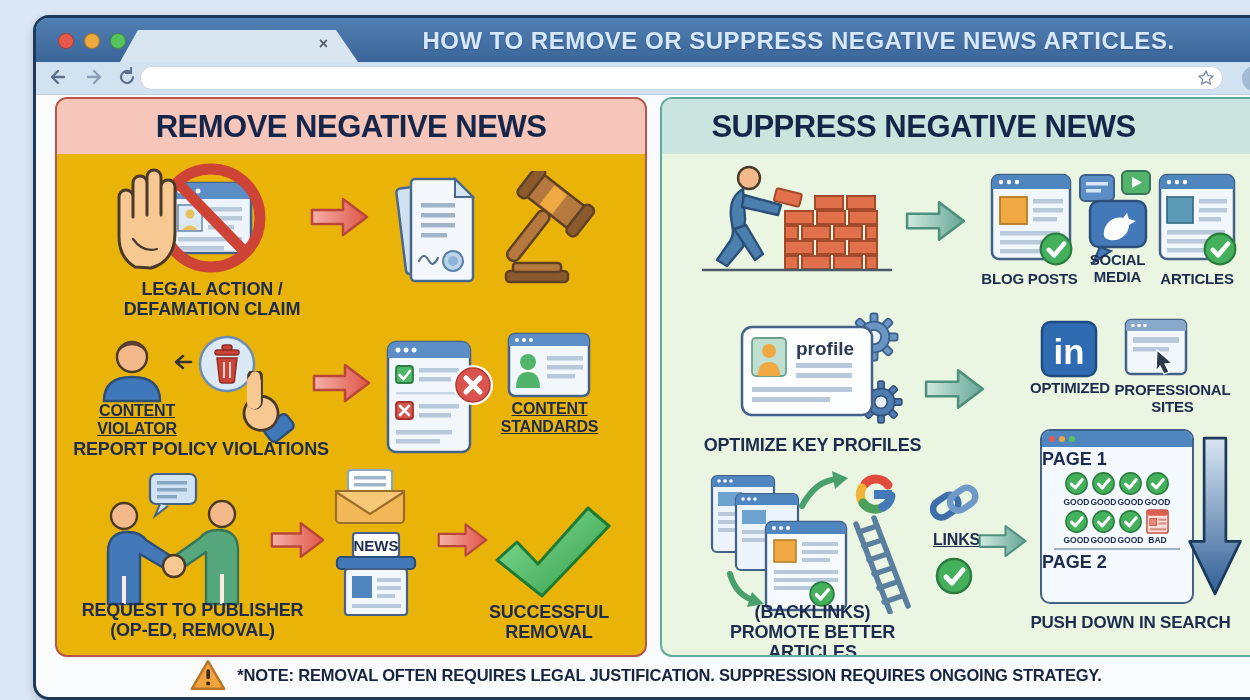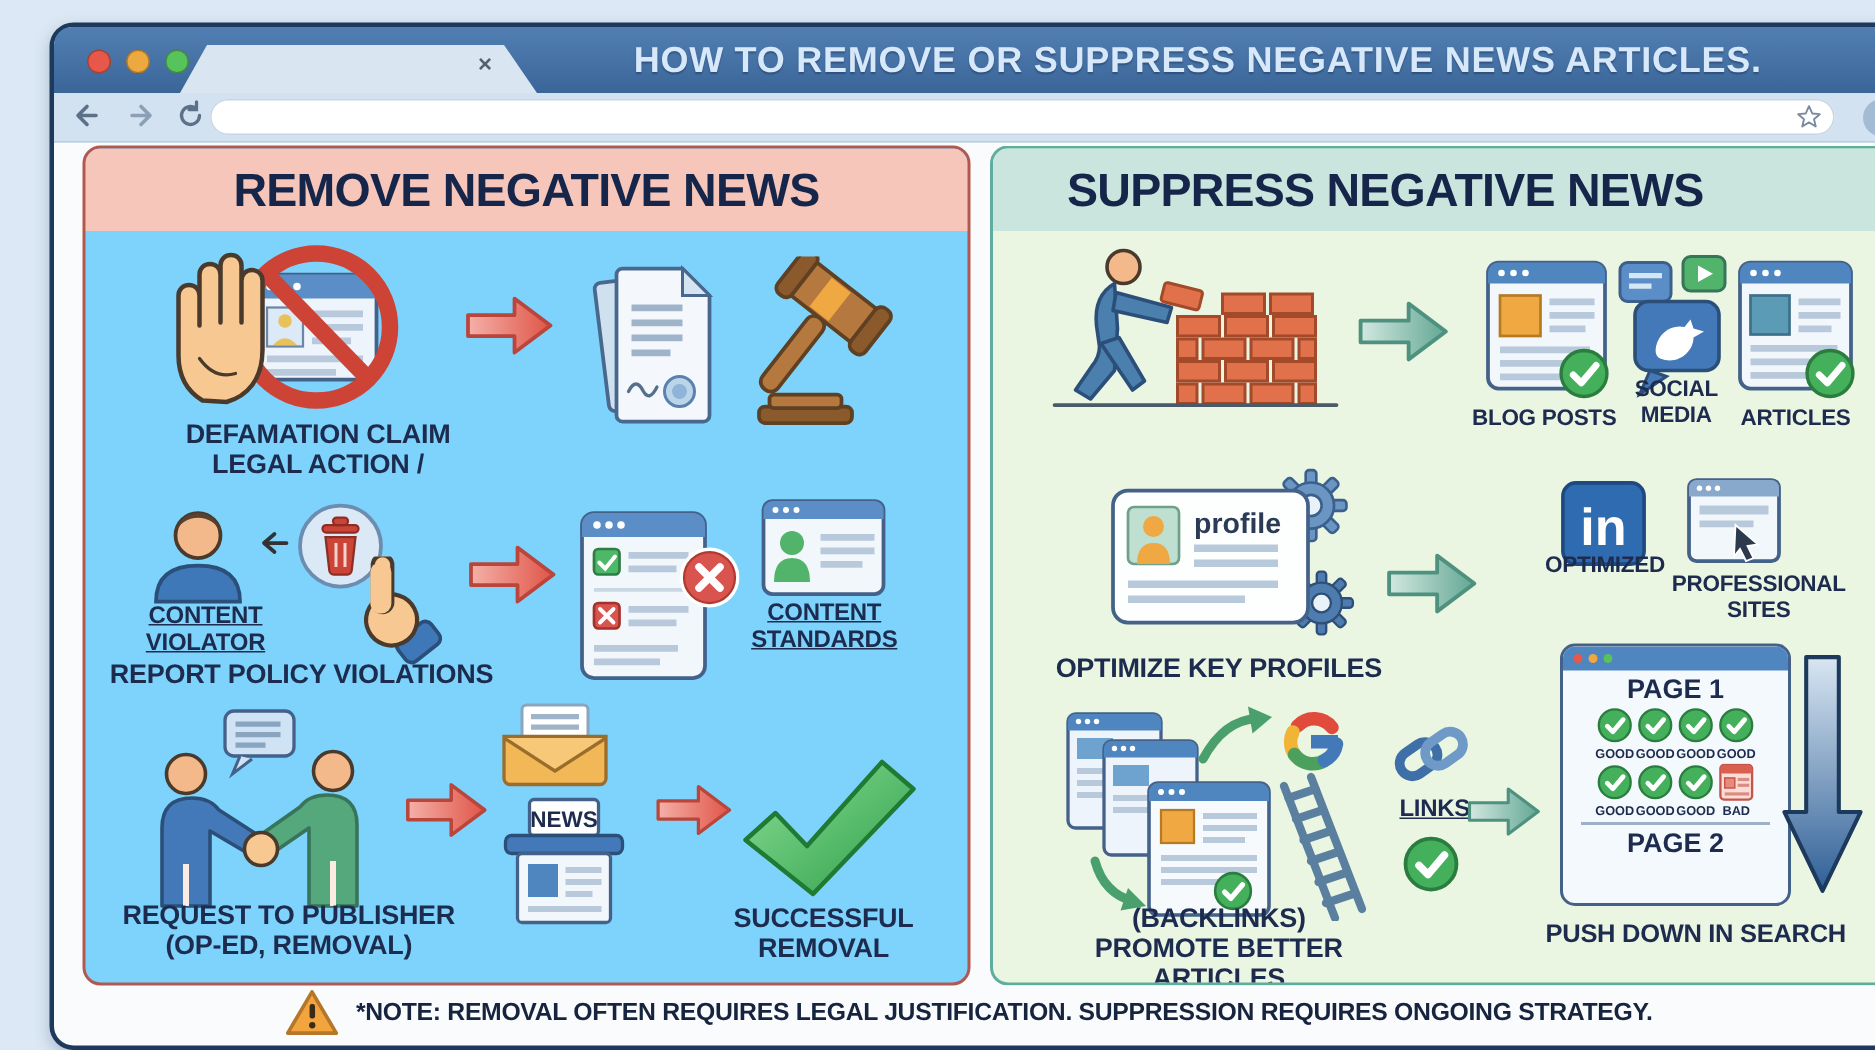--- a/index.html
+++ b/index.html
@@ -23,34 +23,34 @@
           text-shadow:0 1px 1px rgba(20,40,70,.4);white-space:nowrap;overflow:hidden;}
   .toolbar{position:absolute;left:0;top:44px;right:0;height:32px;background:#d3e2f0;
            border-bottom:1px solid #b9cede;}
   .navbtns{position:absolute;left:12px;top:4px;display:flex;gap:12px;align-items:center;}
   .urlbar{position:absolute;left:104px;top:4px;right:58px;height:24px;background:#fff;
           border-radius:13px;box-shadow:inset 0 0 0 1px #c7d6e4;}
   .urlbar svg{position:absolute;right:8px;top:3px;}
   .avatar{position:absolute;right:14px;top:4px;width:25px;height:25px;border-radius:50%;background:#a3bcd4;}
   
   .panel{position:absolute;top:79px;height:556px;border-radius:12px;overflow:hidden;}
-  .panel-remove{left:19px;width:588px;background:#7dd3fc;border:2.5px solid #b2584e;}
+  .panel-remove{left:19px;width:588px;background:#eab308;border:2.5px solid #b2584e;}
   .panel-suppress{left:624px;width:600px;background:#eaf5e2;border:2.5px solid #5fae9d;border-right:none;border-radius:12px 0 0 12px;}
   .phead{position:absolute;left:0;top:0;right:0;height:55px;display:flex;align-items:center;justify-content:center;}
   .phead-remove{background:#f6c6ba;}
   .phead-suppress{background:#c9e5dd;}
   .ptitle{font-size:31px;font-weight:800;color:#16254a;letter-spacing:-.5px;}
   .lbl{position:absolute;font-weight:800;color:#1d2c4e;text-align:center;line-height:1.12;letter-spacing:-.2px;}
   .f18{font-size:18px;} .f17{font-size:17px;} .f16{font-size:16px;text-decoration:underline;} .f15{font-size:15px;}
   
   .scard{position:absolute;left:378px;top:330px;width:150px;height:171px;background:#f4f9fd;
          border:2.5px solid #44618a;border-radius:10px;overflow:hidden;}
   .scard-bar{height:16px;background:#4f86bf;display:flex;align-items:center;gap:4px;padding-left:7px;}
   .scard-bar i{width:6px;height:6px;border-radius:50%;display:block;}
-  .scard-title{text-align:center;font-size:18px;font-weight:800;color:#1d2c4e;margin:2px 0 1px;}
+  .scard-title{font-size:18px;font-weight:800;color:#1d2c4e;margin:2px 0 1px;}
   .sgrid{display:grid;grid-template-columns:repeat(4,1fr);padding:0 21px;row-gap:2px;}
   .scell{display:flex;flex-direction:column;align-items:center;}
   .scell .t{font-size:8.5px;font-weight:800;color:#1d2c4e;margin-top:1px;}
   .sdivider{height:1.5px;background:#9db2c6;margin:3px 12px 1px;}
   
   .footnote{position:absolute;left:0;top:637px;right:26px;height:40px;display:flex;
             align-items:center;justify-content:center;gap:10px;}
   .footnote .t{font-size:16.5px;font-weight:800;color:#17243f;letter-spacing:-.2px;}
 </style>
 </head>
@@ -171,22 +171,22 @@
           <rect x="48" y="38" width="13" height="60" rx="6" fill="#b5793f" stroke="#5f4022" stroke-width="2.5"></rect>
           <rect x="24" y="10" width="62" height="28" rx="7" fill="#b5793f" stroke="#5f4022" stroke-width="2.5"></rect>
           <rect x="18" y="6" width="12" height="36" rx="5" fill="#8a5a2c" stroke="#5f4022" stroke-width="2.5"></rect>
           <rect x="80" y="6" width="12" height="36" rx="5" fill="#8a5a2c" stroke="#5f4022" stroke-width="2.5"></rect>
           <rect x="44" y="12" width="16" height="24" fill="#f0a843"></rect>
         </g>
         <rect x="14" y="100" width="62" height="11" rx="4" fill="#8a5a2c" stroke="#5f4022" stroke-width="2.5"></rect>
         <rect x="21" y="92" width="48" height="9" rx="3" fill="#b5793f" stroke="#5f4022" stroke-width="2.5"></rect>
       </svg>
       <div class="lbl f18" style="left:40px;top:180px;width:230px">
+        <div>LEGAL ACTION /</div>
         <div>DEFAMATION CLAIM</div>
-        <div>LEGAL ACTION /</div>
       </div>
 
       <svg class="abs" style="left:35px;top:234px" width="80" height="70" viewBox="0 0 80 70">
         <circle cx="40" cy="24" r="15" fill="#f3b98a" stroke="#4a3a2c" stroke-width="2.5"></circle>
         <path d="M25,22 A16,15 0 0 1 55,22 Q51,9 40,9 Q29,9 25,22 Z" fill="#5b4130"></path>
         <path d="M12,68 Q12,44 40,44 Q68,44 68,68 Z" fill="#3f78b8" stroke="#2b4f78" stroke-width="2.5"></path>
       </svg>
       <svg class="abs" style="left:112px;top:233px" width="95" height="70" viewBox="0 0 95 70">
         <path d="M22,30 H8 M14,24 l-7,6 7,6" fill="none" stroke="#333" stroke-width="2.5" stroke-linecap="round" stroke-linejoin="round"></path>
         <circle cx="58" cy="32" r="27" fill="#dbe9f6" stroke="#6c8db0" stroke-width="2.5"></circle>
@@ -413,21 +413,21 @@
       <svg class="abs" style="left:462px;top:219px" width="64" height="58" viewBox="0 0 64 58">
         <rect x="2" y="2" width="60" height="54" rx="5" fill="#f2f7fc" stroke="#44618a" stroke-width="2.5"></rect>
         <path d="M2,7 a5,5 0 0 1 5,-5 h50 a5,5 0 0 1 5,5 v6 h-60 Z" fill="#88a9cc"></path>
         <circle cx="9" cy="7.5" r="1.8" fill="#fff"></circle>
           <circle cx="15" cy="7.5" r="1.8" fill="#fff"></circle>
           <circle cx="21" cy="7.5" r="1.8" fill="#fff"></circle>
         <rect x="9" y="19" width="46" height="6" fill="#b9c9dc"></rect>
           <rect x="9" y="29" width="36" height="4.5" fill="#b9c9dc"></rect>
         <path d="M33,32 l15,13 l-7,1 l4,8 l-5,2 l-4,-8 l-4,5 z" fill="#2c3a4e" stroke="#fff" stroke-width="1.2"></path>
       </svg>
-      <div class="lbl f15" style="left:338px;top:270px;width:140px">OPTIMIZED</div>
+      <div class="lbl f15" style="left:338px;top:281px;width:140px">OPTIMIZED</div>
       <div class="lbl f15" style="left:438px;top:283px;width:145px">PROFESSIONAL SITES</div>
 
       <svg class="abs" style="left:42px;top:363px" width="210" height="152" viewBox="0 0 210 152">
         <g>
           <rect x="8" y="14" width="62" height="76" rx="5" fill="#eef4fb" stroke="#44618a" stroke-width="2.2"></rect>
           <path d="M8,19 a5,5 0 0 1 5,-5 h52 a5,5 0 0 1 5,5 v6 h-62 Z" fill="#4f86bf"></path>
           <circle cx="15" cy="19" r="1.8" fill="#fff"></circle>
             <circle cx="21" cy="19" r="1.8" fill="#fff"></circle>
             <circle cx="27" cy="19" r="1.8" fill="#fff"></circle>
           <rect x="14" y="30" width="24" height="14" fill="#6fa3cf"></rect>

